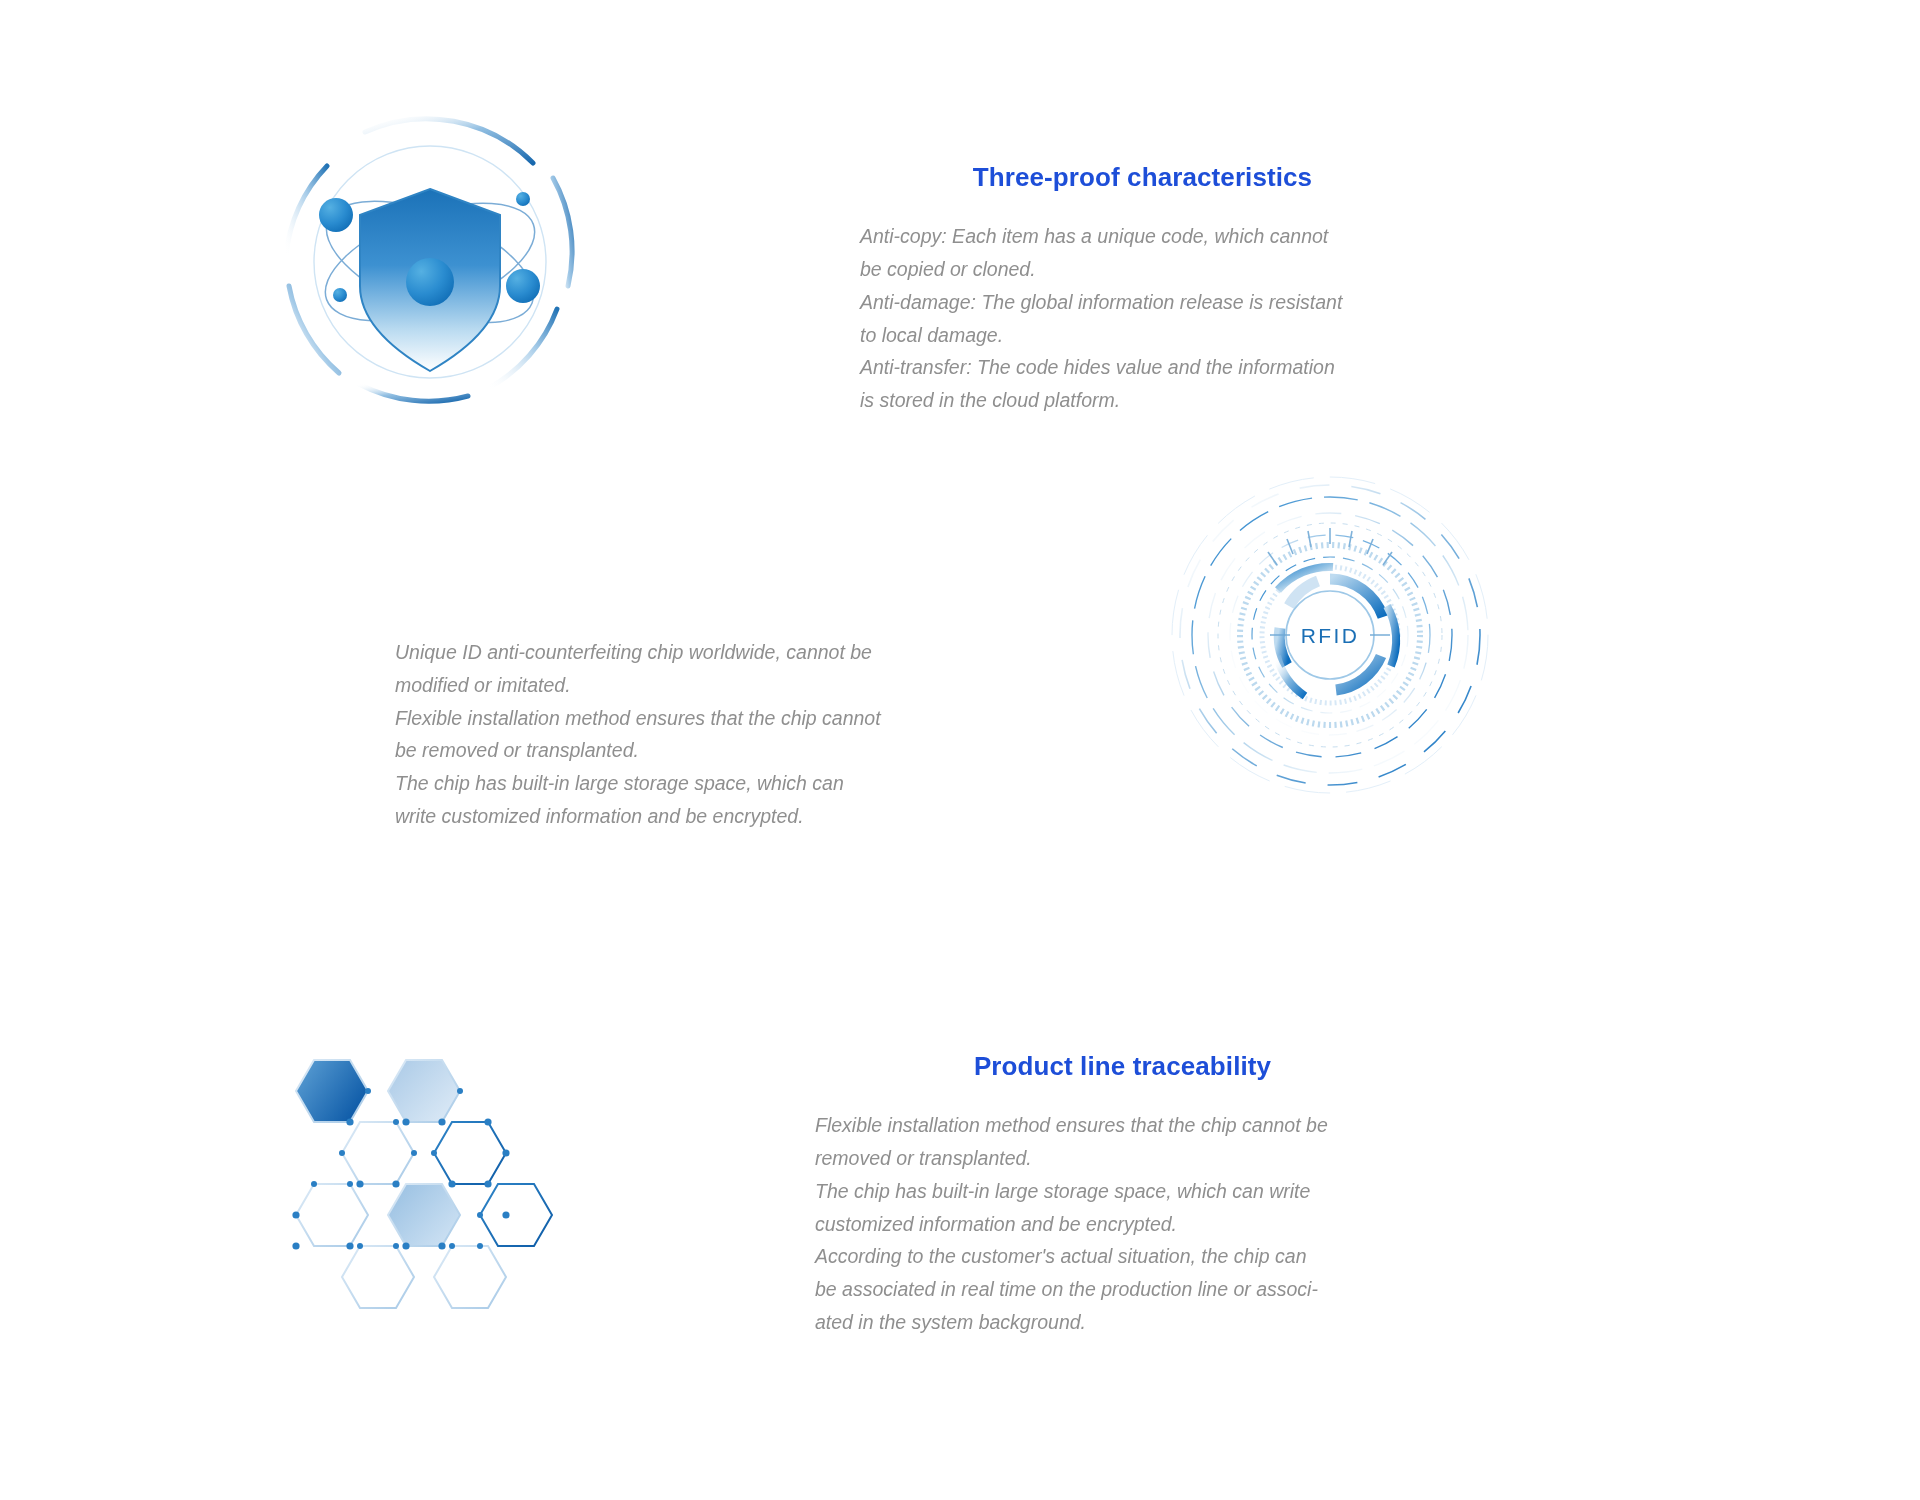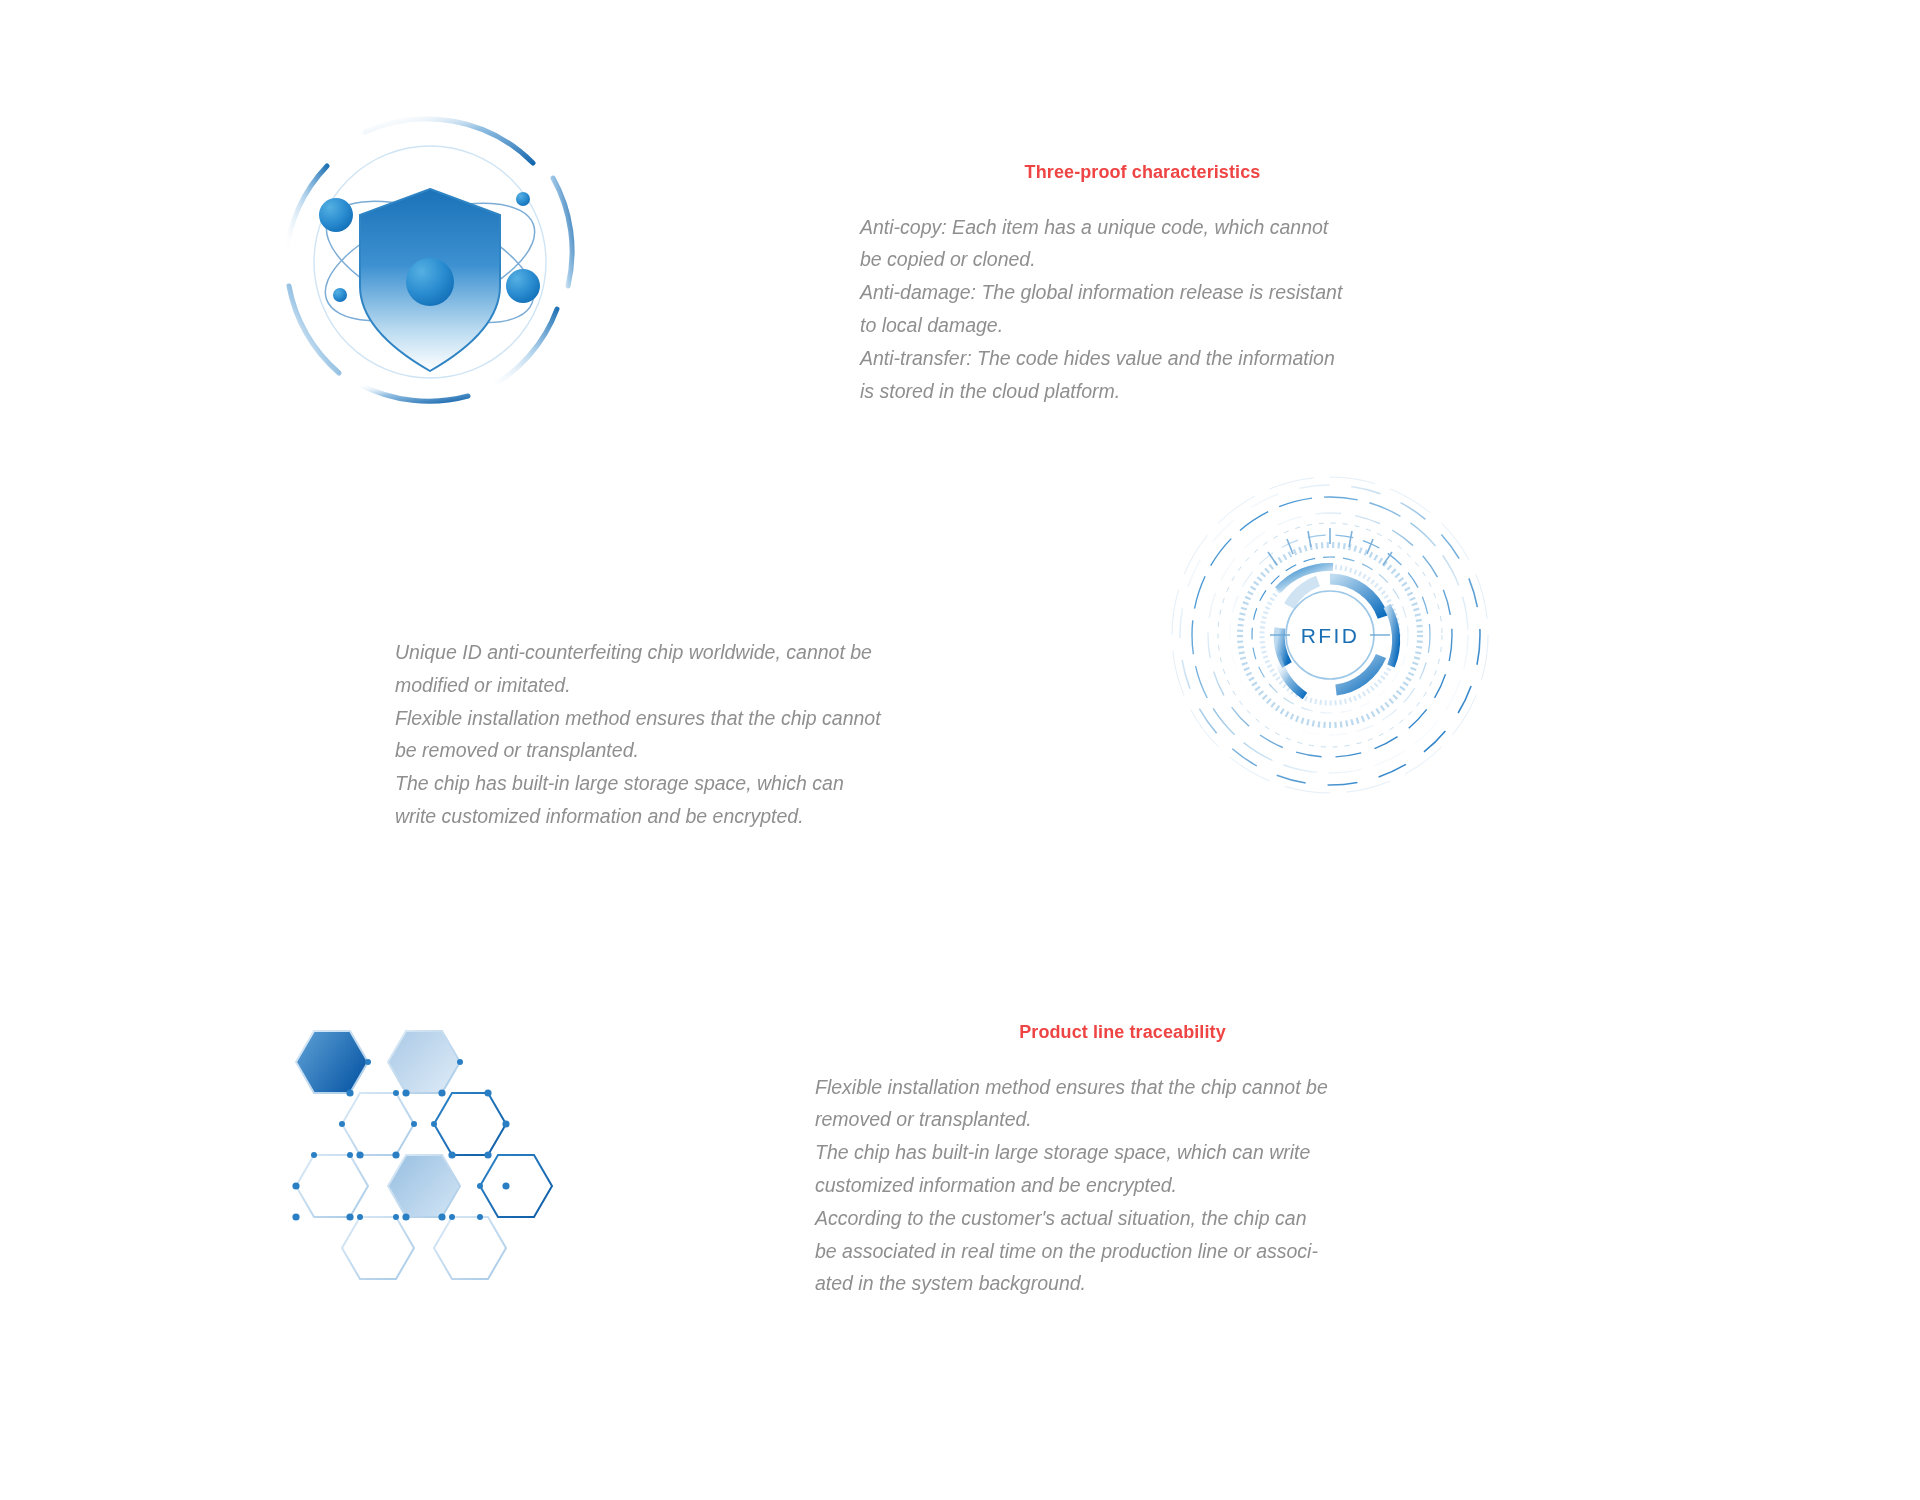--- a/index.html
+++ b/index.html
@@ -35,23 +35,23 @@
     display: flex;
     align-items: flex-start;
     justify-content: center;
   }
 
   .text-cell {
     flex: 0 0 auto;
   }
 
   .sec-title {
-    font-size: 18px;
+    font-size: 26px;
     font-weight: bold;
-    color: #ef4444;
+    color: #1d4ed8;
     text-align: center;
     letter-spacing: 0.1px;
     margin: 0 0 27px 0;
     line-height: 1.2;
   }
 
   .sec-body {
     font-size: 19.5px;
     line-height: 32.8px;
     color: #8f8f8f;
@@ -76,21 +76,21 @@
     top: 470px;
     width: 1920px;
   }
   #section-rfid .text-cell { width: 680px; padding-left: 395px; padding-top: 166px; }
   #section-rfid .sec-title { width: 580px; text-align: center; }
   #section-rfid .art-cell { width: 430px; padding-left: 40px; }
 
   
   #section-traceability {
     left: 0;
-    top: 996px;
+    top: 1025px;
     width: 1920px;
   }
   #section-traceability .art-cell { width: 815px; padding-top: 20px; }
   #section-traceability .text-cell { width: 650px; padding-top: 26px; }
   #section-traceability .sec-title { width: 615px; }
 
   .art { display: block; }
 </style>
 </head>
 <body>

